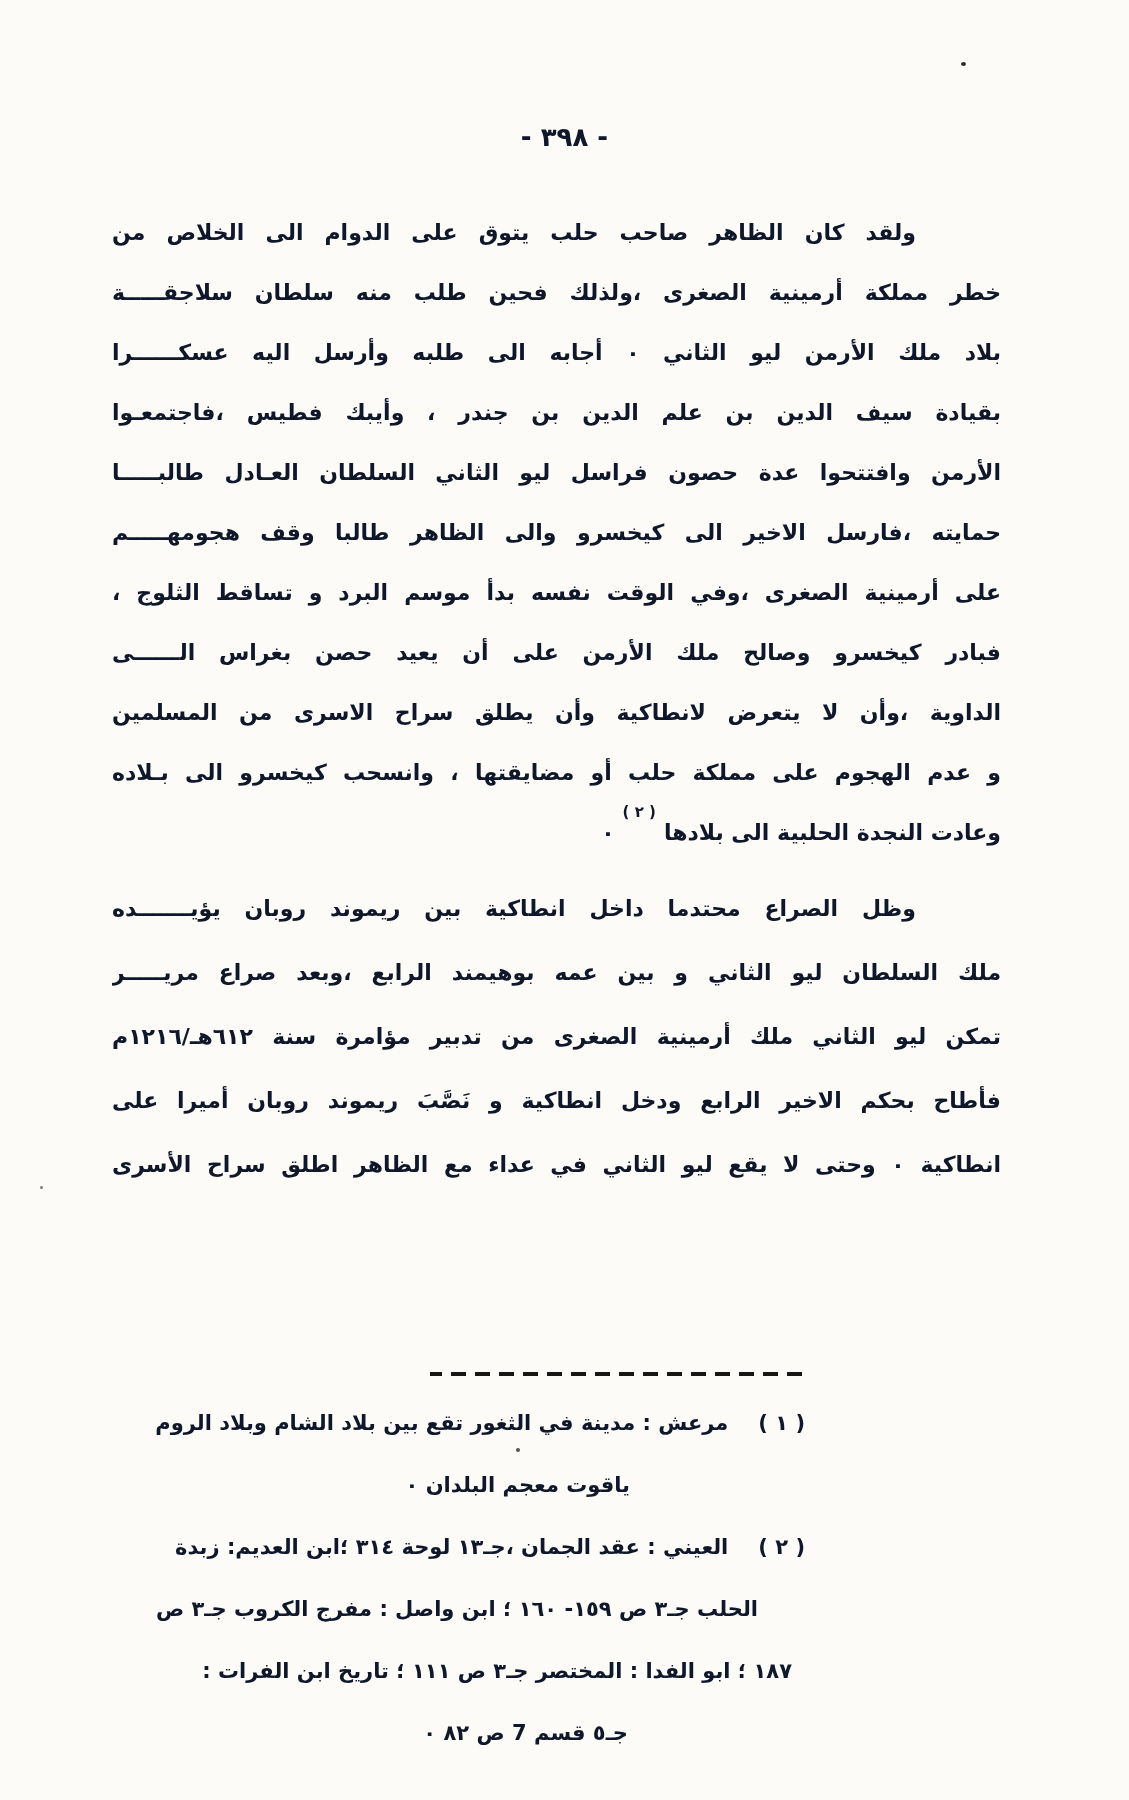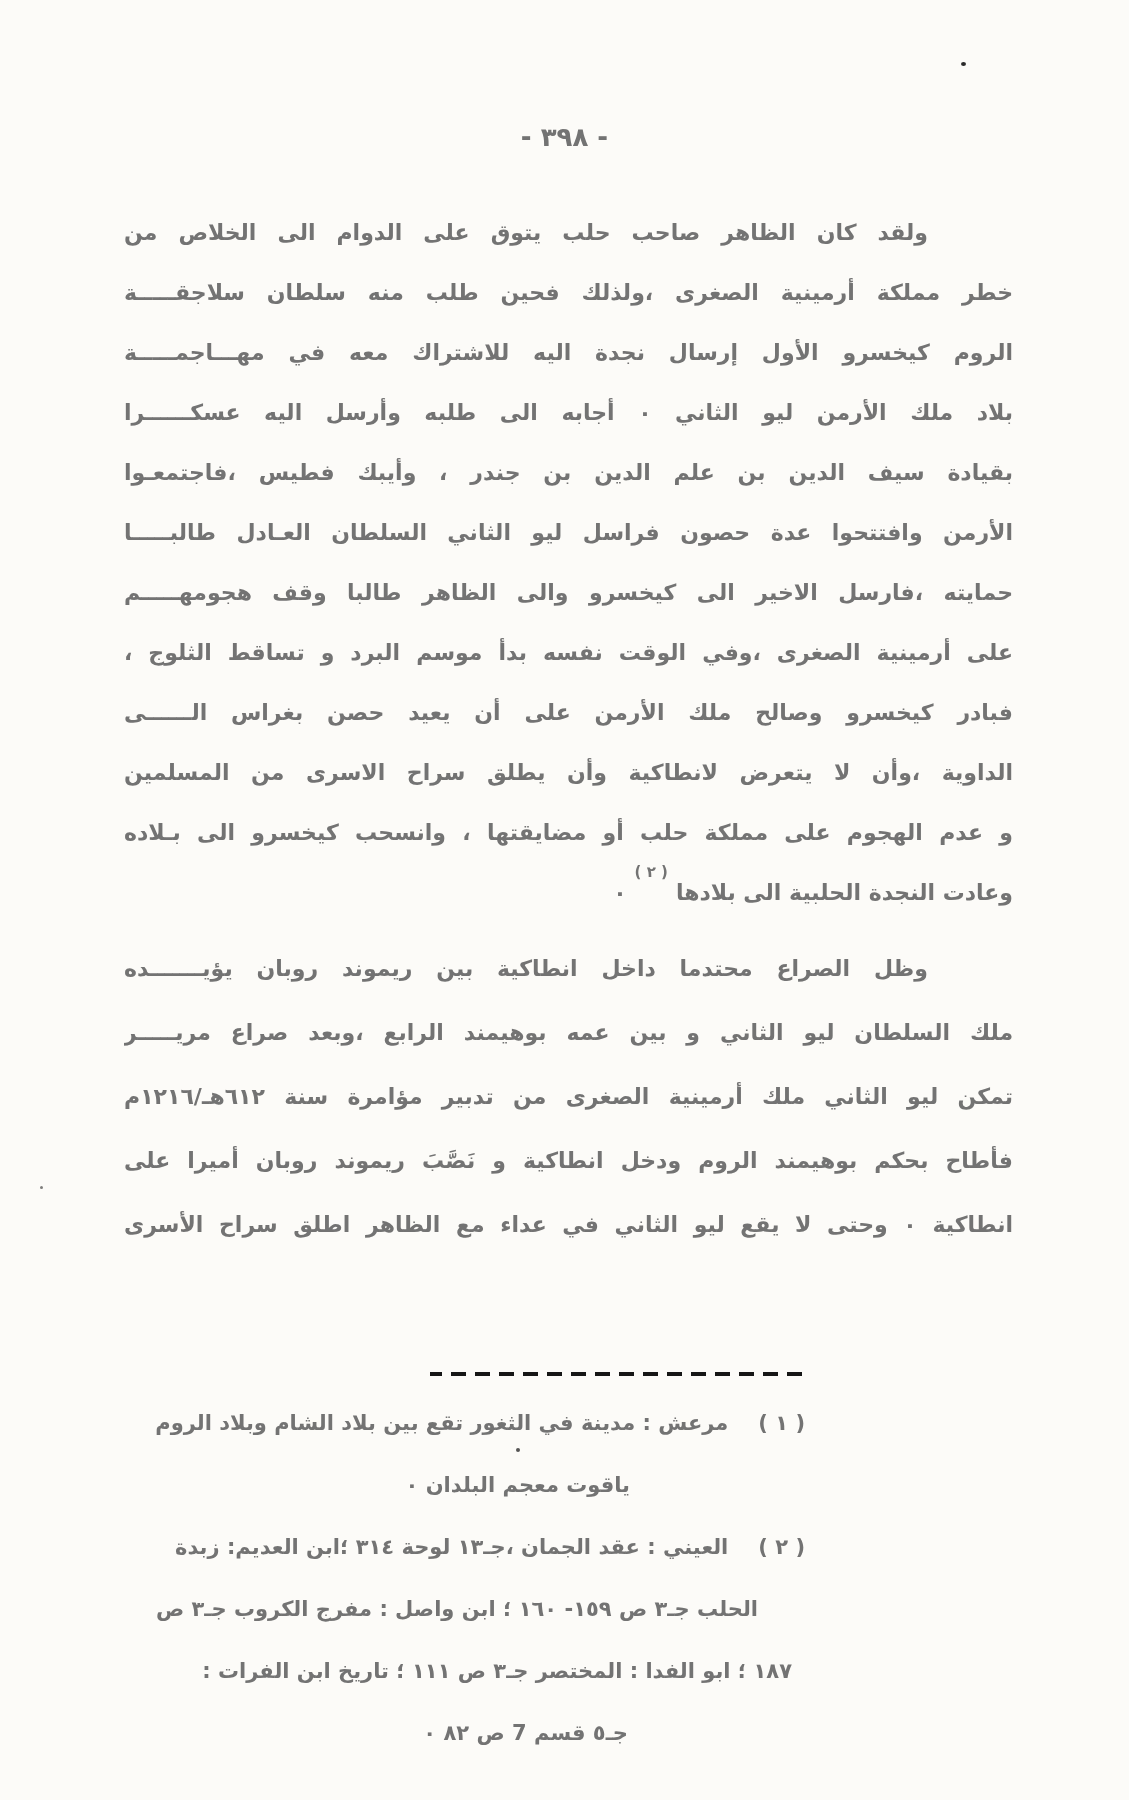--- a/index.html
+++ b/index.html
@@ -4,29 +4,29 @@
 <style>
   html,body{margin:0;padding:0;}
   body{
     width:1129px;height:1800px;
     background:#f2f1ec;
     font-family:"DejaVu Sans", sans-serif;
   }
   .page{
     position:relative;width:1129px;height:1800px;
     background:#fcfbf8;
-    color:#737373;overflow:hidden;
+    color:#0f172a;overflow:hidden;
   }
   .pageno{
     position:absolute;top:122px;left:0;right:0;
     text-align:center;font-size:26px;font-weight:bold;
     letter-spacing:3px;direction:rtl;
   }
   .content{
-    position:absolute;top:203px;right:116px;width:889px;
+    position:absolute;top:203px;right:128px;width:889px;
     direction:rtl;font-size:22px;font-weight:bold;line-height:60px;
   }
   .ln{
     height:60px;line-height:60px;overflow:hidden;
     text-align:justify;text-align-last:justify;
   }
   .ln.indent{text-indent:85px;}
   .ln.rightonly{text-align:right;text-align-last:right;}
   .para2{margin-top:14px;}
   .para2 .ln{height:64px;line-height:64px;}
@@ -61,39 +61,38 @@
 
 <div class="page">
 
   <div class="pageno">- ٣٩٨ -</div>
 
   <div class="content">
 
     <div class="para">
       <div class="ln indent">ولقد كان الظاهر صاحب حلب يتوق على الدوام الى الخلاص من</div>
       <div class="ln">خطر مملكة أرمينية الصغرى ،ولذلك فحين طلب منه سلطان سلاجقـــــة</div>
-      <div class="ln">الروم كيخسرو الأول إرسال نجدة اليه للاشتراك معه في مهـــاجمـــــة</div>
       <div class="ln">بلاد ملك الأرمن ليو الثاني ٠ أجابه الى طلبه وأرسل اليه عسكــــــرا</div>
       <div class="ln">بقيادة سيف الدين بن علم الدين بن جندر ، وأيبك فطيس ،فاجتمعـوا</div>
       <div class="ln">الأرمن وافتتحوا عدة حصون فراسل ليو الثاني السلطان العـادل طالبـــــا</div>
       <div class="ln">حمايته ،فارسل الاخير الى كيخسرو والى الظاهر طالبا وقف هجومهـــــم</div>
       <div class="ln">على أرمينية الصغرى ،وفي الوقت نفسه بدأ موسم البرد و تساقط الثلوج ،</div>
       <div class="ln">فبادر كيخسرو وصالح ملك الأرمن على أن يعيد حصن بغراس الــــــى</div>
       <div class="ln">الداوية ،وأن لا يتعرض لانطاكية وأن يطلق سراح الاسرى من المسلمين</div>
       <div class="ln">و عدم الهجوم على مملكة حلب أو مضايقتها ، وانسحب كيخسرو الى بـلاده</div>
       <div class="ln rightonly">
         <span>وعادت النجدة الحلبية الى بلادها</span><sup class="fnref">( ٢ )</sup><span>٠</span>
       </div>
     </div>
 
     <div class="para para2">
       <div class="ln indent">وظل الصراع محتدما داخل انطاكية بين ريموند روبان يؤيـــــــده</div>
       <div class="ln">ملك السلطان ليو الثاني و بين عمه بوهيمند الرابع ،وبعد صراع مريـــــر</div>
       <div class="ln">تمكن ليو الثاني ملك أرمينية الصغرى من تدبير مؤامرة سنة ٦١٢هـ/١٢١٦م</div>
-      <div class="ln">فأطاح بحكم بوهيمند الروم ودخل انطاكية و نَصَّبَ ريموند روبان أميرا على</div>
+      <div class="ln">فأطاح بحكم الاخير الرابع ودخل انطاكية و نَصَّبَ ريموند روبان أميرا على</div>
       <div class="ln">انطاكية ٠ وحتى لا يقع ليو الثاني في عداء مع الظاهر اطلق سراح الأسرى</div>
     </div>
 
   </div>
 
   <div class="sep"></div>
 
   <div class="footnotes">
     <div class="fln ind-a">
       <span class="fmarker">( ١ )</span><span>مرعش : مدينة في الثغور تقع بين بلاد الشام وبلاد الروم ،انظر</span>

